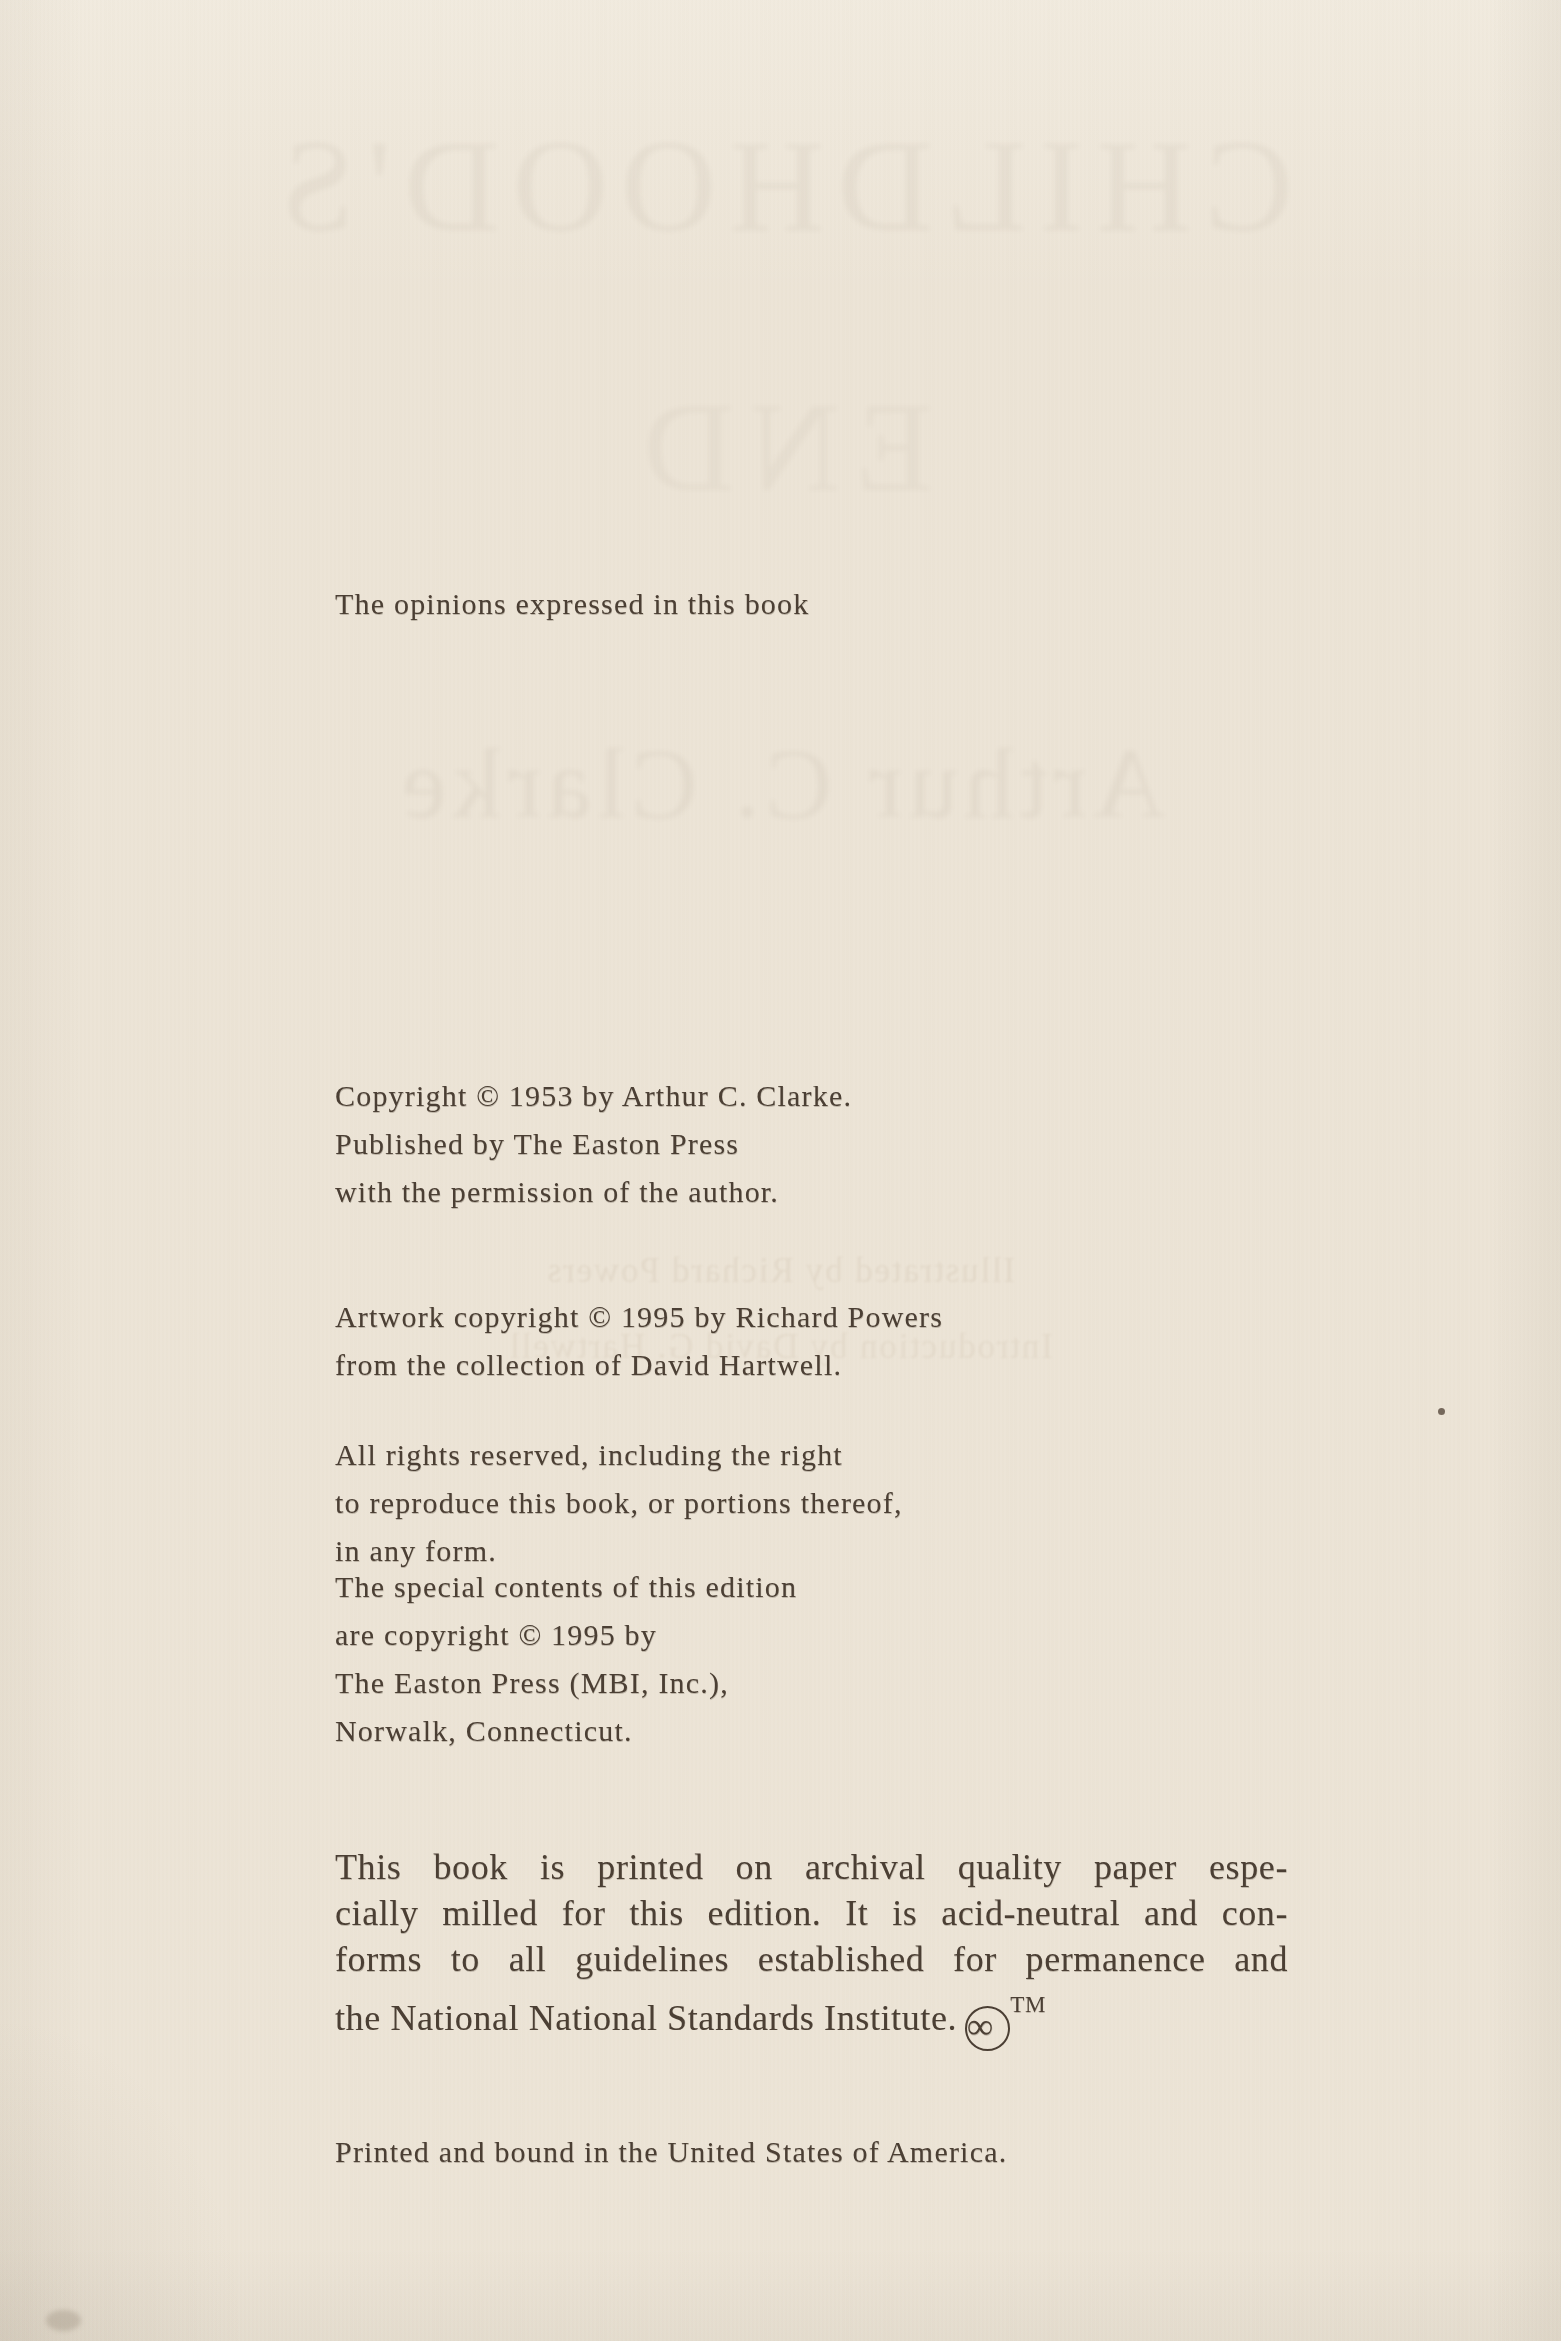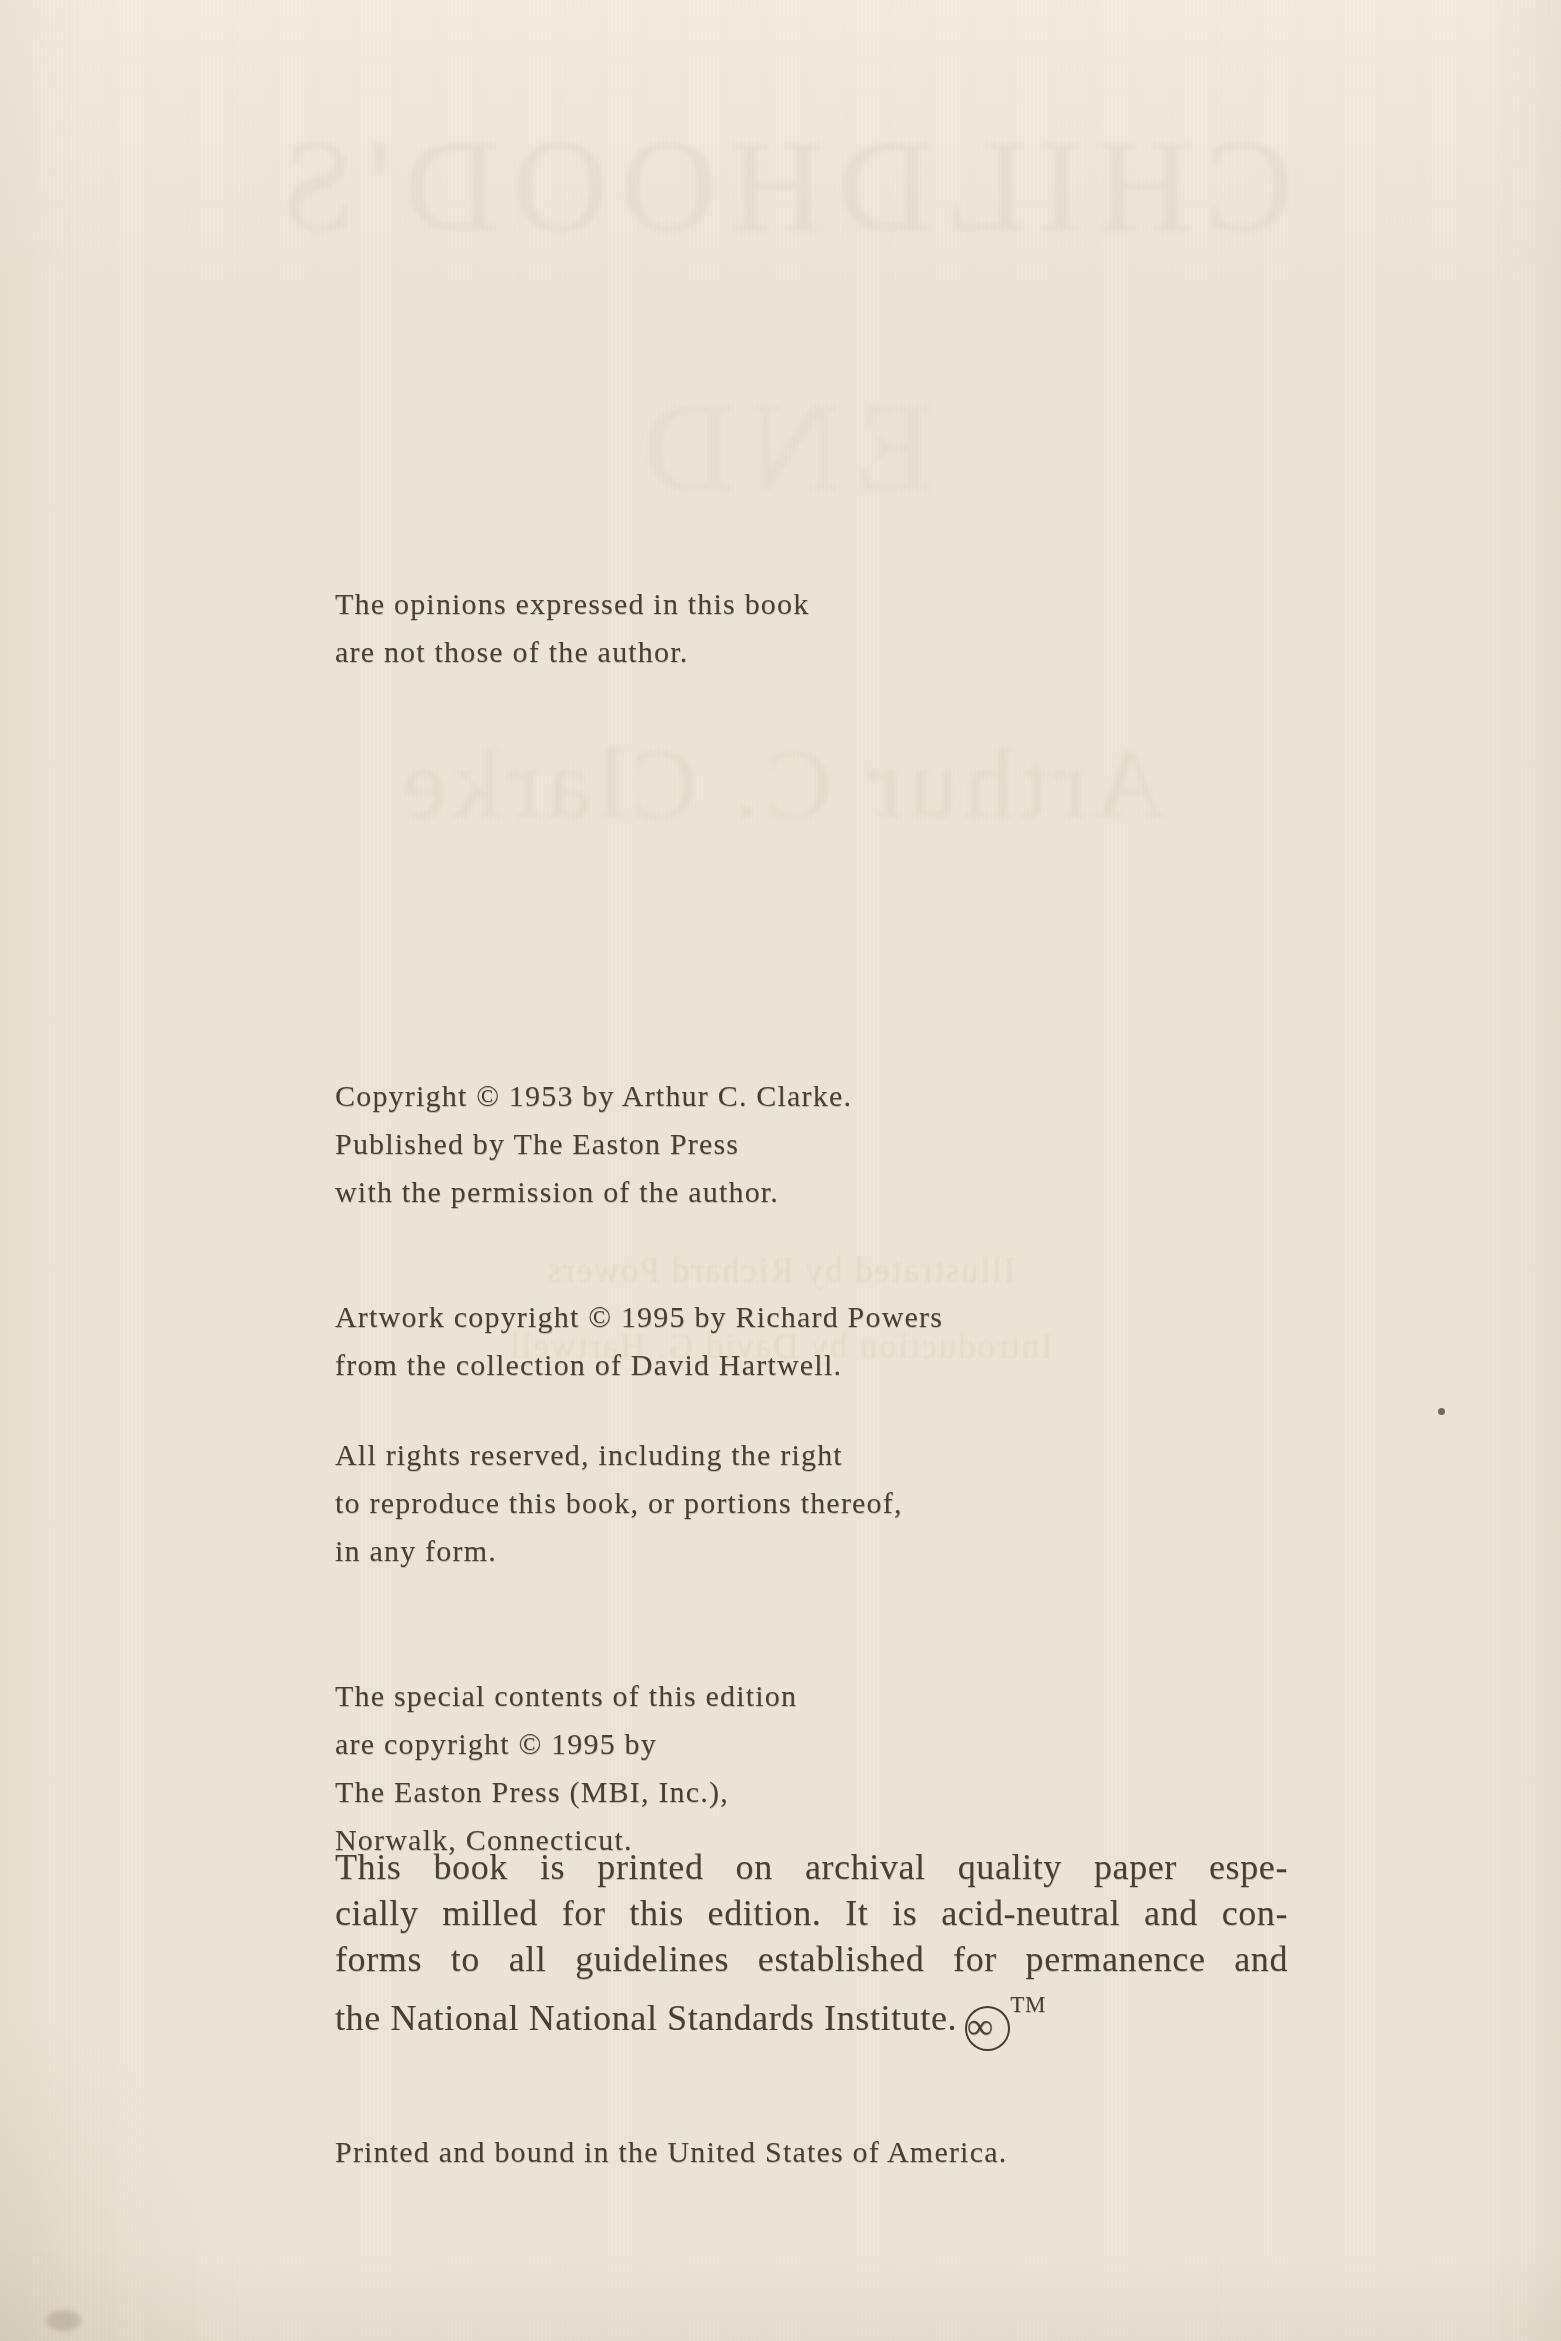--- a/index.html
+++ b/index.html
@@ -51,21 +51,21 @@
     width: 953px;
     font-size: 30px;
     line-height: 48px;
     letter-spacing: 1.2px;
     text-shadow: 0.4px 0.7px 0.4px rgba(75,63,52,0.28);
   }
   .b-notice    { top: 580px;  }
   .b-copyright { top: 1072px; }
   .b-artwork   { top: 1293px; }
   .b-rights    { top: 1431px; }
-  .b-special   { top: 1672px; }
+  .b-special   { top: 1563px; }
   .b-printed   { top: 2128px; }
 
   .b-archival {
     top: 1844px;
     text-align: justify;
     font-size: 36px;
     line-height: 46px;
     letter-spacing: 0.6px;
   }
   .b-archival .jline {
@@ -137,21 +137,20 @@
 <div class="page">
 
   <div class="ghost ghost-title">CHILDHOOD'S</div>
   <div class="ghost ghost-title2">END</div>
   <div class="ghost ghost-author">Arthur C. Clarke</div>
   <div class="ghost ghost-small-1">Illustrated by Richard Powers</div>
   <div class="ghost ghost-small-2">Introduction by David G. Hartwell</div>
 
   <div class="tblock b-notice">
     <div>The opinions expressed in this book</div>
-    <div>are not those of the author.</div>
   </div>
 
   <div class="tblock b-copyright">
     <div>Copyright © 1953 by Arthur C. Clarke.</div>
     <div>Published by The Easton Press</div>
     <div>with the permission of the author.</div>
   </div>
 
   <div class="tblock b-artwork">
     <div>Artwork copyright © 1995 by Richard Powers</div>

